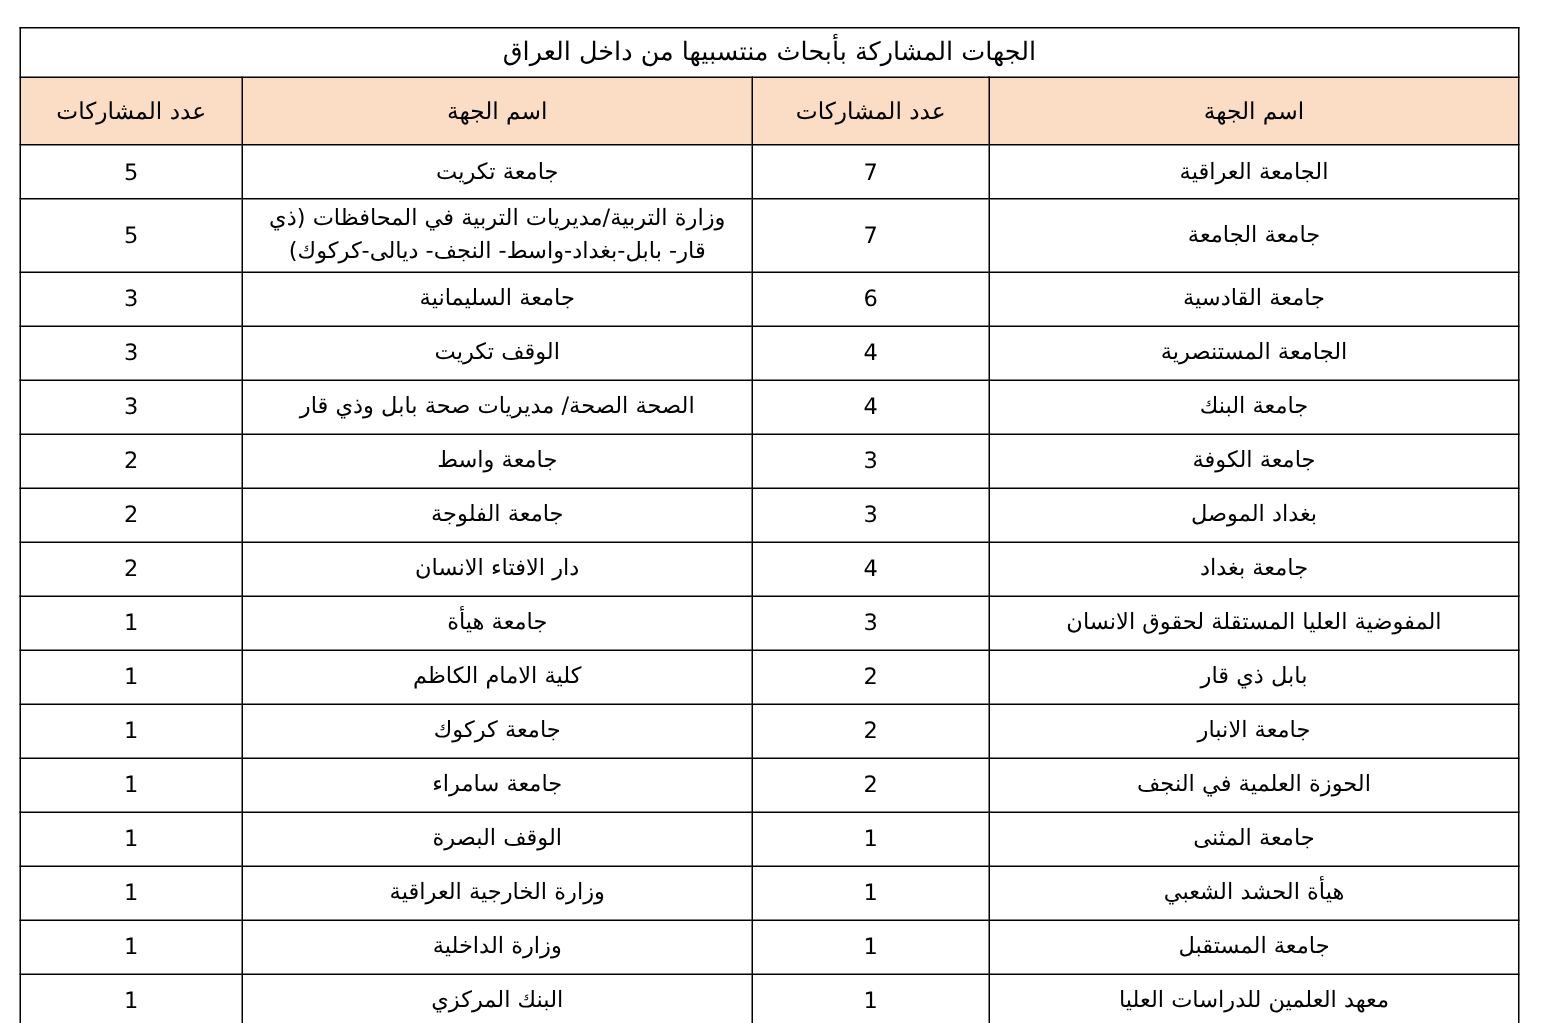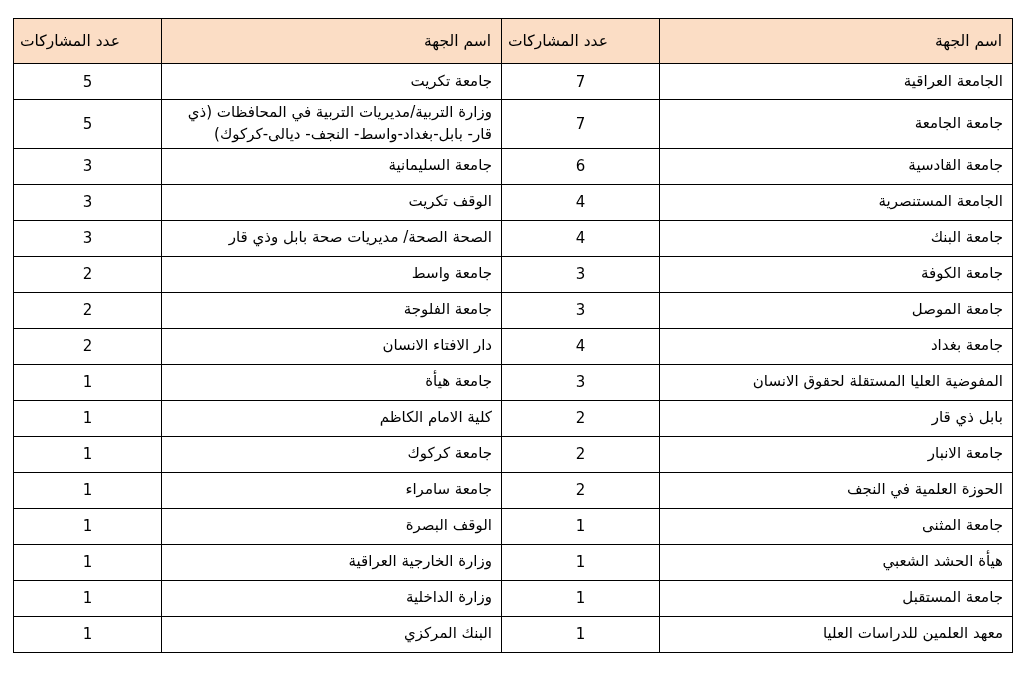--- a/index.html
+++ b/index.html
@@ -36,54 +36,57 @@
     height: 30px;
     padding: 1px 4px;
   }
   
   tr.header-row td {
     background: var(--header-bg, #fbddc5);
     height: 40px;
     font-size: 15.5px;
   }
   td.h-name {
-    text-align: right;
+    text-align: center;
     padding: 2px 10px;
   }
   td.h-count {
-    text-align: left;
+    text-align: center;
     padding: 2px 6px;
   }
   
   tr.data-row td {
     height: 31px;
     font-size: 15px;
   }
   td.name-cell {
-    text-align: right;
+    text-align: center;
     padding: 2px 9px;
     line-height: 1.45;
   }
   td.count-cell {
     text-align: center;
     padding: 0 2px;
   }
 </style>
 </head>
 <body>
 
 <div class="sheet">
   <table class="participants">
     <colgroup>
       <col style="width:353px">
       <col style="width:158px">
       <col style="width:340px">
       <col style="width:148px">
     </colgroup>
     <tbody>
+      <tr class="title-row">
+        <td class="title-cell" colspan="4">الجهات المشاركة بأبحاث منتسبيها من داخل العراق</td>
+      </tr>
       <tr class="header-row">
         <td class="h-name">اسم الجهة</td>
         <td class="h-count">عدد المشاركات</td>
         <td class="h-name">اسم الجهة</td>
         <td class="h-count">عدد المشاركات</td>
       </tr>
 
       <tr class="data-row">
     <td class="name-cell">الجامعة العراقية</td>
     <td class="count-cell">7</td>
@@ -114,21 +117,21 @@
     <td class="name-cell">الصحة الصحة/ مديريات صحة بابل وذي قار</td>
     <td class="count-cell">3</td>
   </tr>
         <tr class="data-row">
     <td class="name-cell">جامعة الكوفة</td>
     <td class="count-cell">3</td>
     <td class="name-cell">جامعة واسط</td>
     <td class="count-cell">2</td>
   </tr>
         <tr class="data-row">
-    <td class="name-cell">جامعة الموصل</td>
+    <td class="name-cell">بغداد الموصل</td>
     <td class="count-cell">3</td>
     <td class="name-cell">جامعة الفلوجة</td>
     <td class="count-cell">2</td>
   </tr>
         <tr class="data-row">
     <td class="name-cell">جامعة بغداد</td>
     <td class="count-cell">4</td>
     <td class="name-cell">دار الافتاء الانسان</td>
     <td class="count-cell">2</td>
   </tr>

